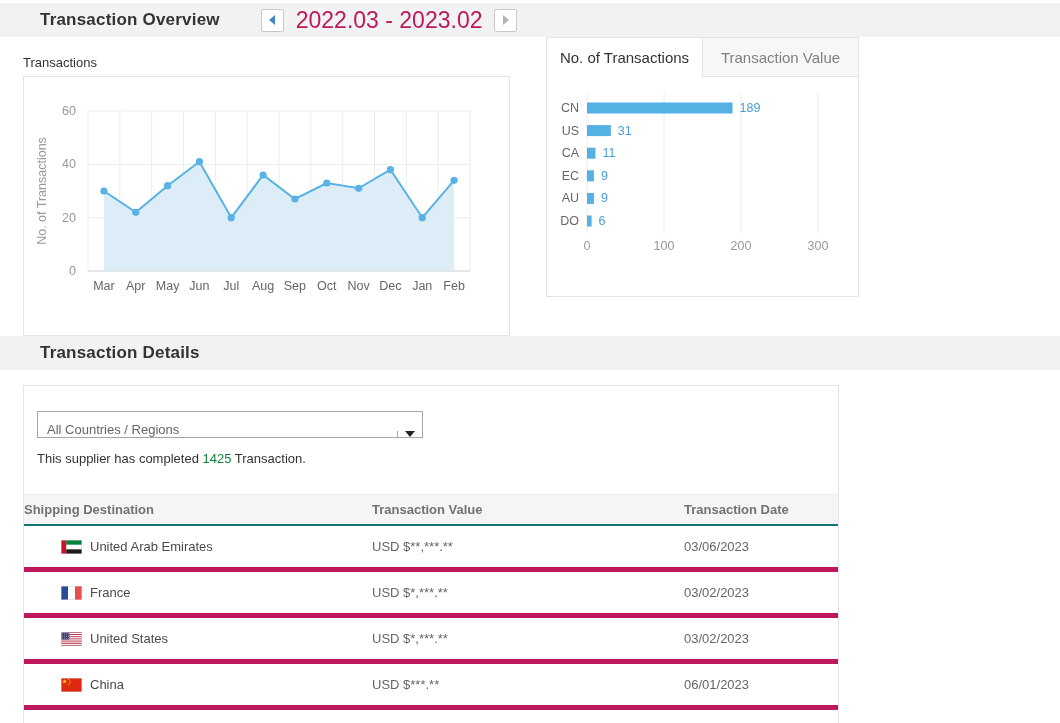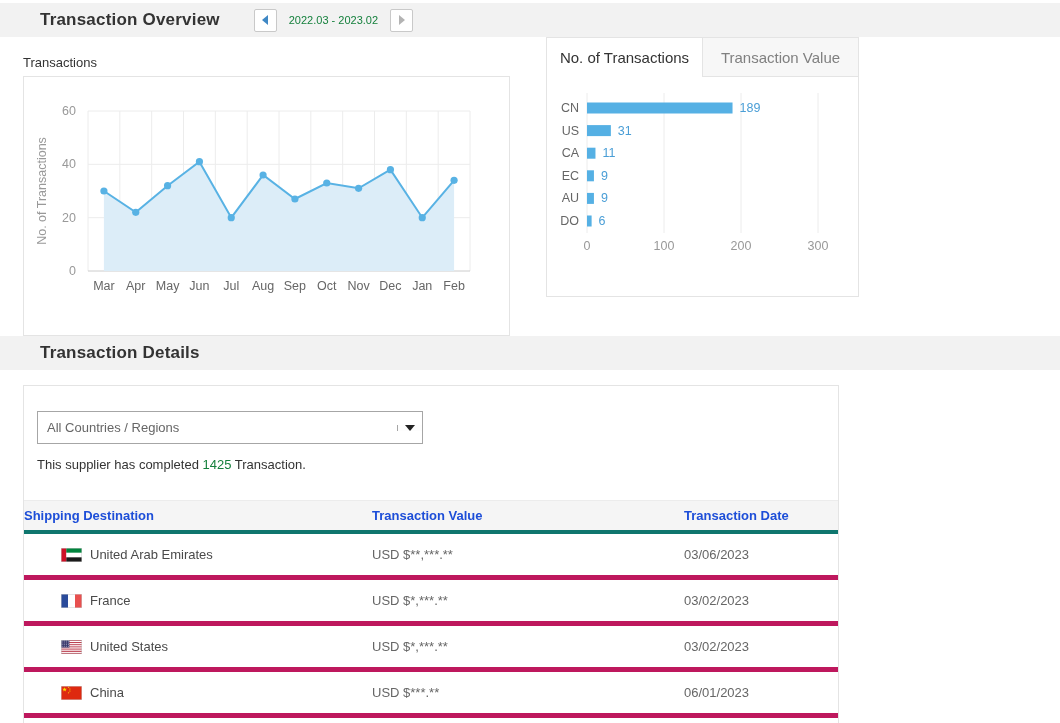--- a/index.html
+++ b/index.html
@@ -12,21 +12,21 @@
   }
   
   .section-bar {
     background: #f2f2f2;
     height: 34px;
     display: flex;
     align-items: center;
     padding-left: 40px;
     width: 100%;
   }
-  .section-bar.top { margin-top: 3px; }
+  .section-bar.top { margin-top: 3px; gap: 7px; }
   .bar-title { font-size: 17px; font-weight: bold; color: #333; letter-spacing: 0.2px; }
   
   .datenav { display: flex; align-items: center; margin-left: 34px; }
   .navbtn {
     width: 23px; height: 23px;
     background: #fff;
     border: 1px solid #c9c9c9;
     border-radius: 2px;
     display: flex; align-items: center; justify-content: center;
     cursor: pointer; padding: 0;
@@ -36,21 +36,21 @@
     border-top: 5px solid transparent;
     border-bottom: 5px solid transparent;
     border-right: 6px solid #3f88c5;
   }
   .caret-right {
     width: 0; height: 0;
     border-top: 5px solid transparent;
     border-bottom: 5px solid transparent;
     border-left: 6px solid #b3b3b3;
   }
-  .daterange { font-size: 11px; color: #15803d; margin: 0 12px; }
+  .daterange { font-size: 23px; color: #be185d; margin: 0 12px; }
   
   .charts-row { display: flex; padding: 0 23px; gap: 36px; }
   .chart-label { font-size: 13px; color: #333; margin: 18px 0 6px 0; height: 15px; }
   .panel { border: 1px solid #e4e4e4; background: #fff; }
   .line-panel { width: 487px; height: 260px; }
   .bar-panel { width: 313px; height: 260px; }
   svg text { font-family: "Liberation Sans", sans-serif; }
   
   .tabs { display: flex; height: 39px; }
   .tab {
@@ -68,23 +68,23 @@
   .section-bar.details-bar { }
   .details-box {
     margin: 15px 23px 0 23px;
     width: 816px;
     height: 340px;
     border: 1px solid #e4e4e4;
     overflow: hidden;
   }
   .dropdown {
     margin: 25px 0 0 13px;
-    width: 386px; height: 33px;
+    width: 386px; height: 27px;
     border: 1px solid #a6a6a6;
-    display: flex; align-items: center;
+    display: flex; align-items: flex-end;
     background: #fff; cursor: pointer;
   }
   .dropdown-text {
     flex: 1; display: flex; align-items: center;
     padding-left: 9px; font-size: 13px; color: #666;
   }
   .dropdown-btn {
     width: 25px; border-left: 1px solid #a6a6a6;
     display: flex; align-items: center; justify-content: center;
     background: #fdfdfd;
@@ -94,24 +94,24 @@
     border-left: 5px solid transparent;
     border-right: 5px solid transparent;
     border-top: 6px solid #222;
   }
   .summary { margin: 13px 13px 0 13px; font-size: 13px; color: #333; }
   .summary .count { color: #15803d; text-decoration: none; cursor: pointer; }
   
   table.tx-table { width: 100%; border-collapse: collapse; margin-top: 28px; font-size: 13px; }
   table.tx-table th {
     background: #f5f5f5;
-    text-align: left; font-weight: bold; color: #1d4ed8;
+    text-align: left; font-weight: bold; color: #737373;
     padding: 7px 0;
     border-top: 1px solid #ececec;
-    border-bottom: 4px solid #0f766e;
+    border-bottom: 2px solid #0f766e;
   }
   th.col-dest, td.col-dest { width: 348px; padding-left: 37px; }
   th.col-value, td.col-value { width: 312px; }
   td { padding: 13px 0; border-bottom: 5px solid #be185d; color: #666; }
   td.col-dest { color: #4a4a4a; }
   .dest-cell { display: flex; align-items: center; }
   .flag { width: 21px; height: 14px; margin-right: 8px; flex: 0 0 21px; display: inline-block; line-height: 0; }
 </style>
 </head>
 <body>

